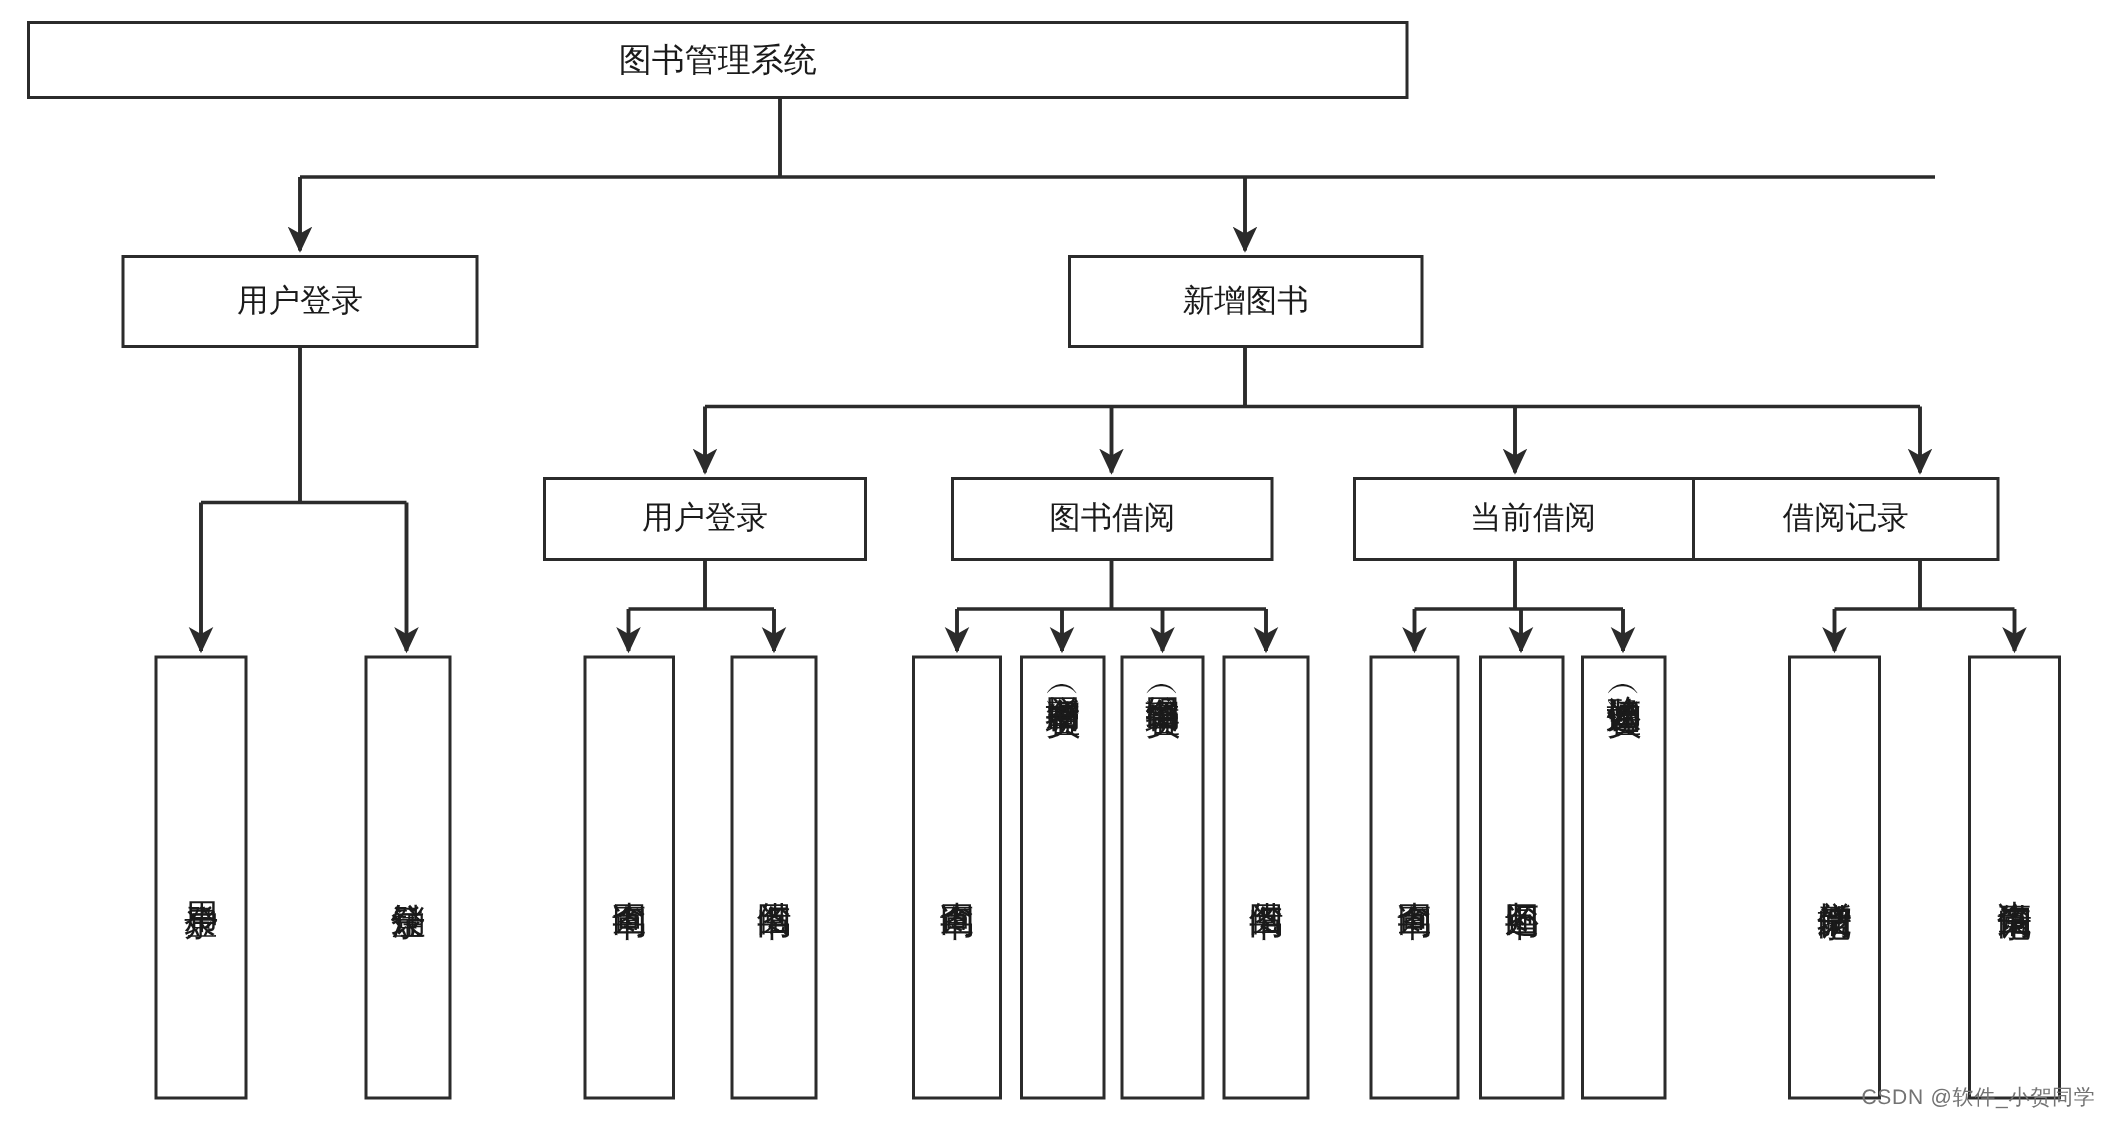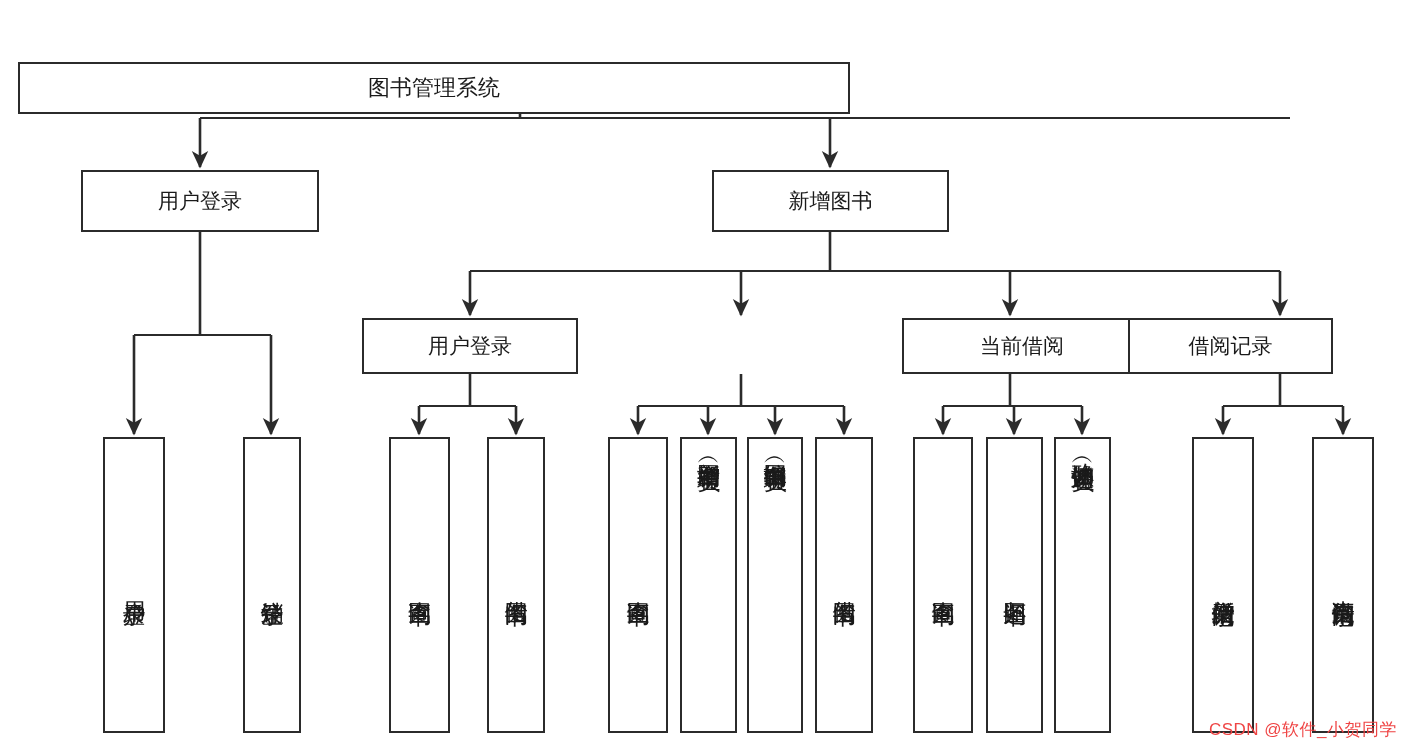--- a/index.html
+++ b/index.html
@@ -64,22 +64,22 @@
     white-space: nowrap;
   }
   .node.vert.centered {
     align-items: center;
     padding-top: 0;
   }
   #watermark {
     position: absolute;
     right: 8px;
     bottom: 6px;
-    font-size: 17px;
-    color: #ef4444;
+    font-size: 14px;
+    color: #737373;
     letter-spacing: 0.5px;
     z-index: 5;
     white-space: nowrap;
   }
 </style>
 </head>
 <body>
 
 <div id="diagram-root" style="background: rgb(255, 255, 255);">
 
@@ -127,34 +127,37 @@
       <path d="M 1014 406 L 1014 434" marker-end="url(#arrow)"></path>
       <path d="M 1082 406 L 1082 434" marker-end="url(#arrow)"></path>
 
       <path d="M 1280 374 L 1280 406"></path>
       <path d="M 1223 406 L 1343 406" stroke-width="2.2"></path>
       <path d="M 1223 406 L 1223 434" marker-end="url(#arrow)"></path>
       <path d="M 1343 406 L 1343 434" marker-end="url(#arrow)"></path>
     </g>
   </svg>
 
-  <div class="node root horiz" id="node-root" style="left: 18px; top: 14px; width: 832px; height: 52px; margin-top: 48px;">
+  <div class="node root horiz" id="node-root" style="left: 18px; top: 14px; width: 921px; height: 52px;">
     <span class="label">图书管理系统</span>
   </div>
 
   <div class="node horiz" id="node-l2-0" style="left: 81px; top: 170px; width: 238px; height: 62px;">
     <span class="label">用户登录</span>
   </div>
   <div class="node horiz" id="node-l2-1" style="left: 712px; top: 170px; width: 237px; height: 62px;">
     <span class="label">新增图书</span>
   </div>
 
   <div class="node horiz" id="node-l3-0" style="left: 362px; top: 318px; width: 216px; height: 56px;">
     <span class="label">用户登录</span>
   </div>
+  <div class="node horiz" id="node-l3-1" style="left: 634px; top: 318px; width: 215px; height: 56px;">
+    <span class="label">图书借阅</span>
+  </div>
   <div class="node horiz" id="node-l3-2" style="left: 902px; top: 318px; width: 240px; height: 56px;">
     <span class="label">当前借阅</span>
   </div>
   <div class="node horiz" id="node-l3-3" style="left: 1128px; top: 318px; width: 205px; height: 56px;">
     <span class="label">借阅记录</span>
   </div>
 
   <div class="node vert centered" id="node-leaf-0" style="left: 103px; top: 437px; width: 62px; height: 296px;">
     <span class="label">用户登录</span>
   </div>

